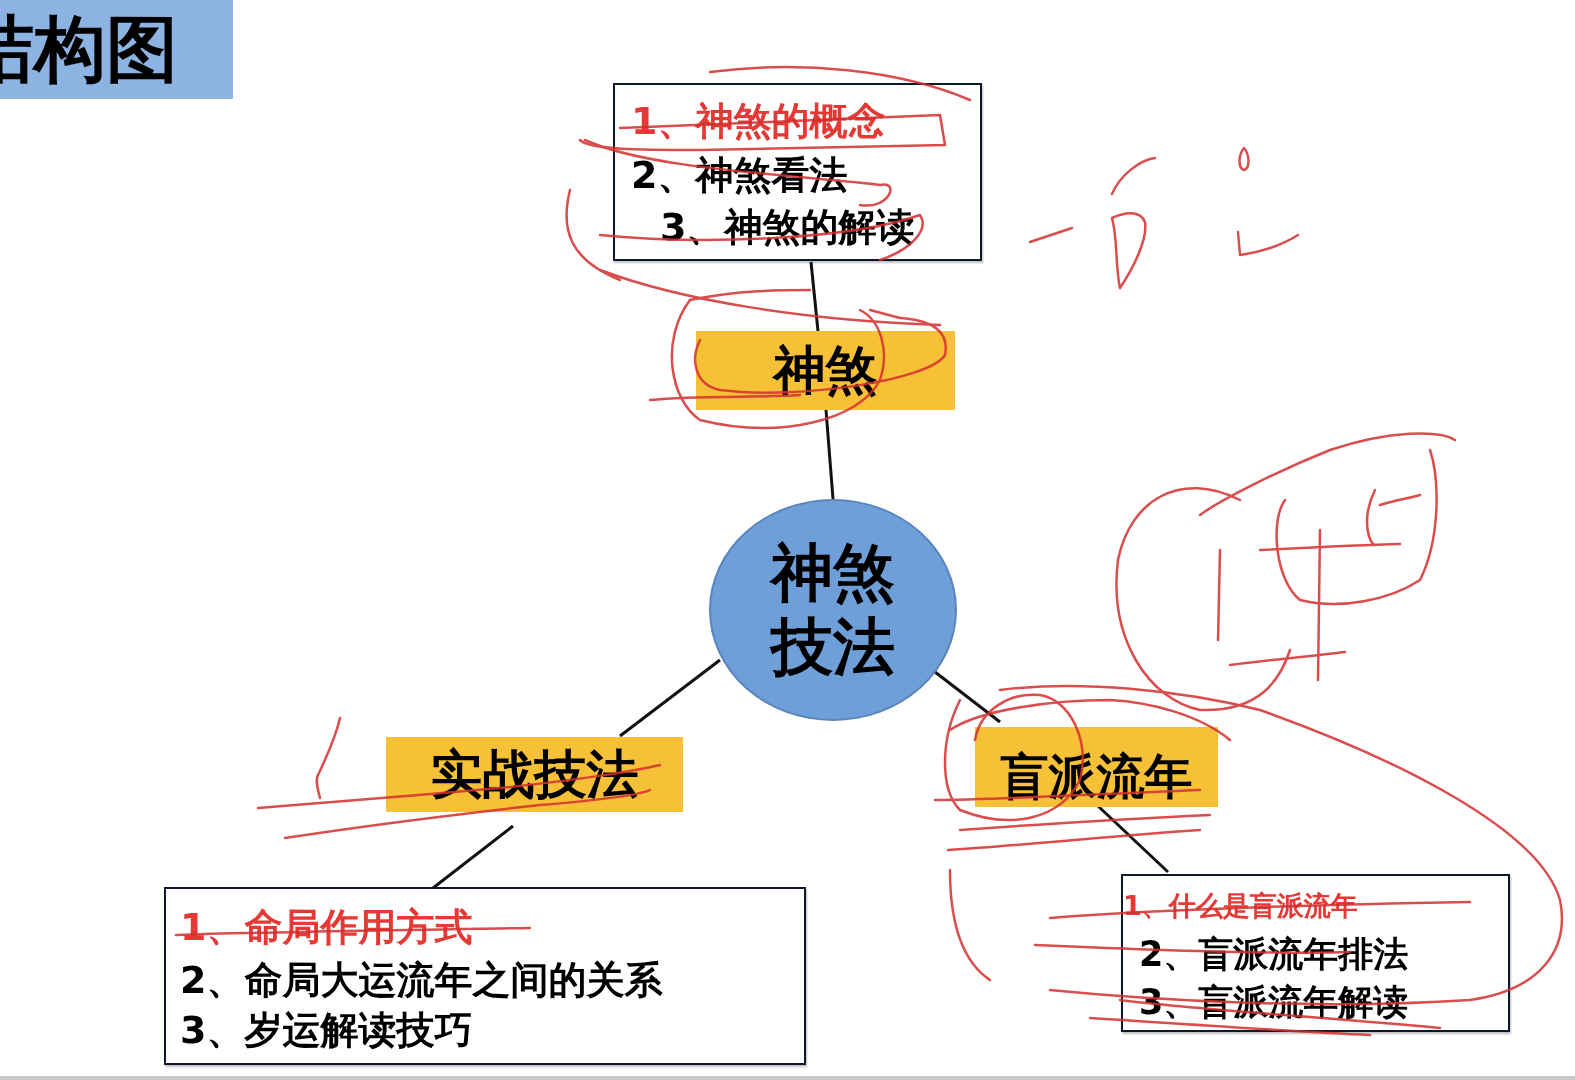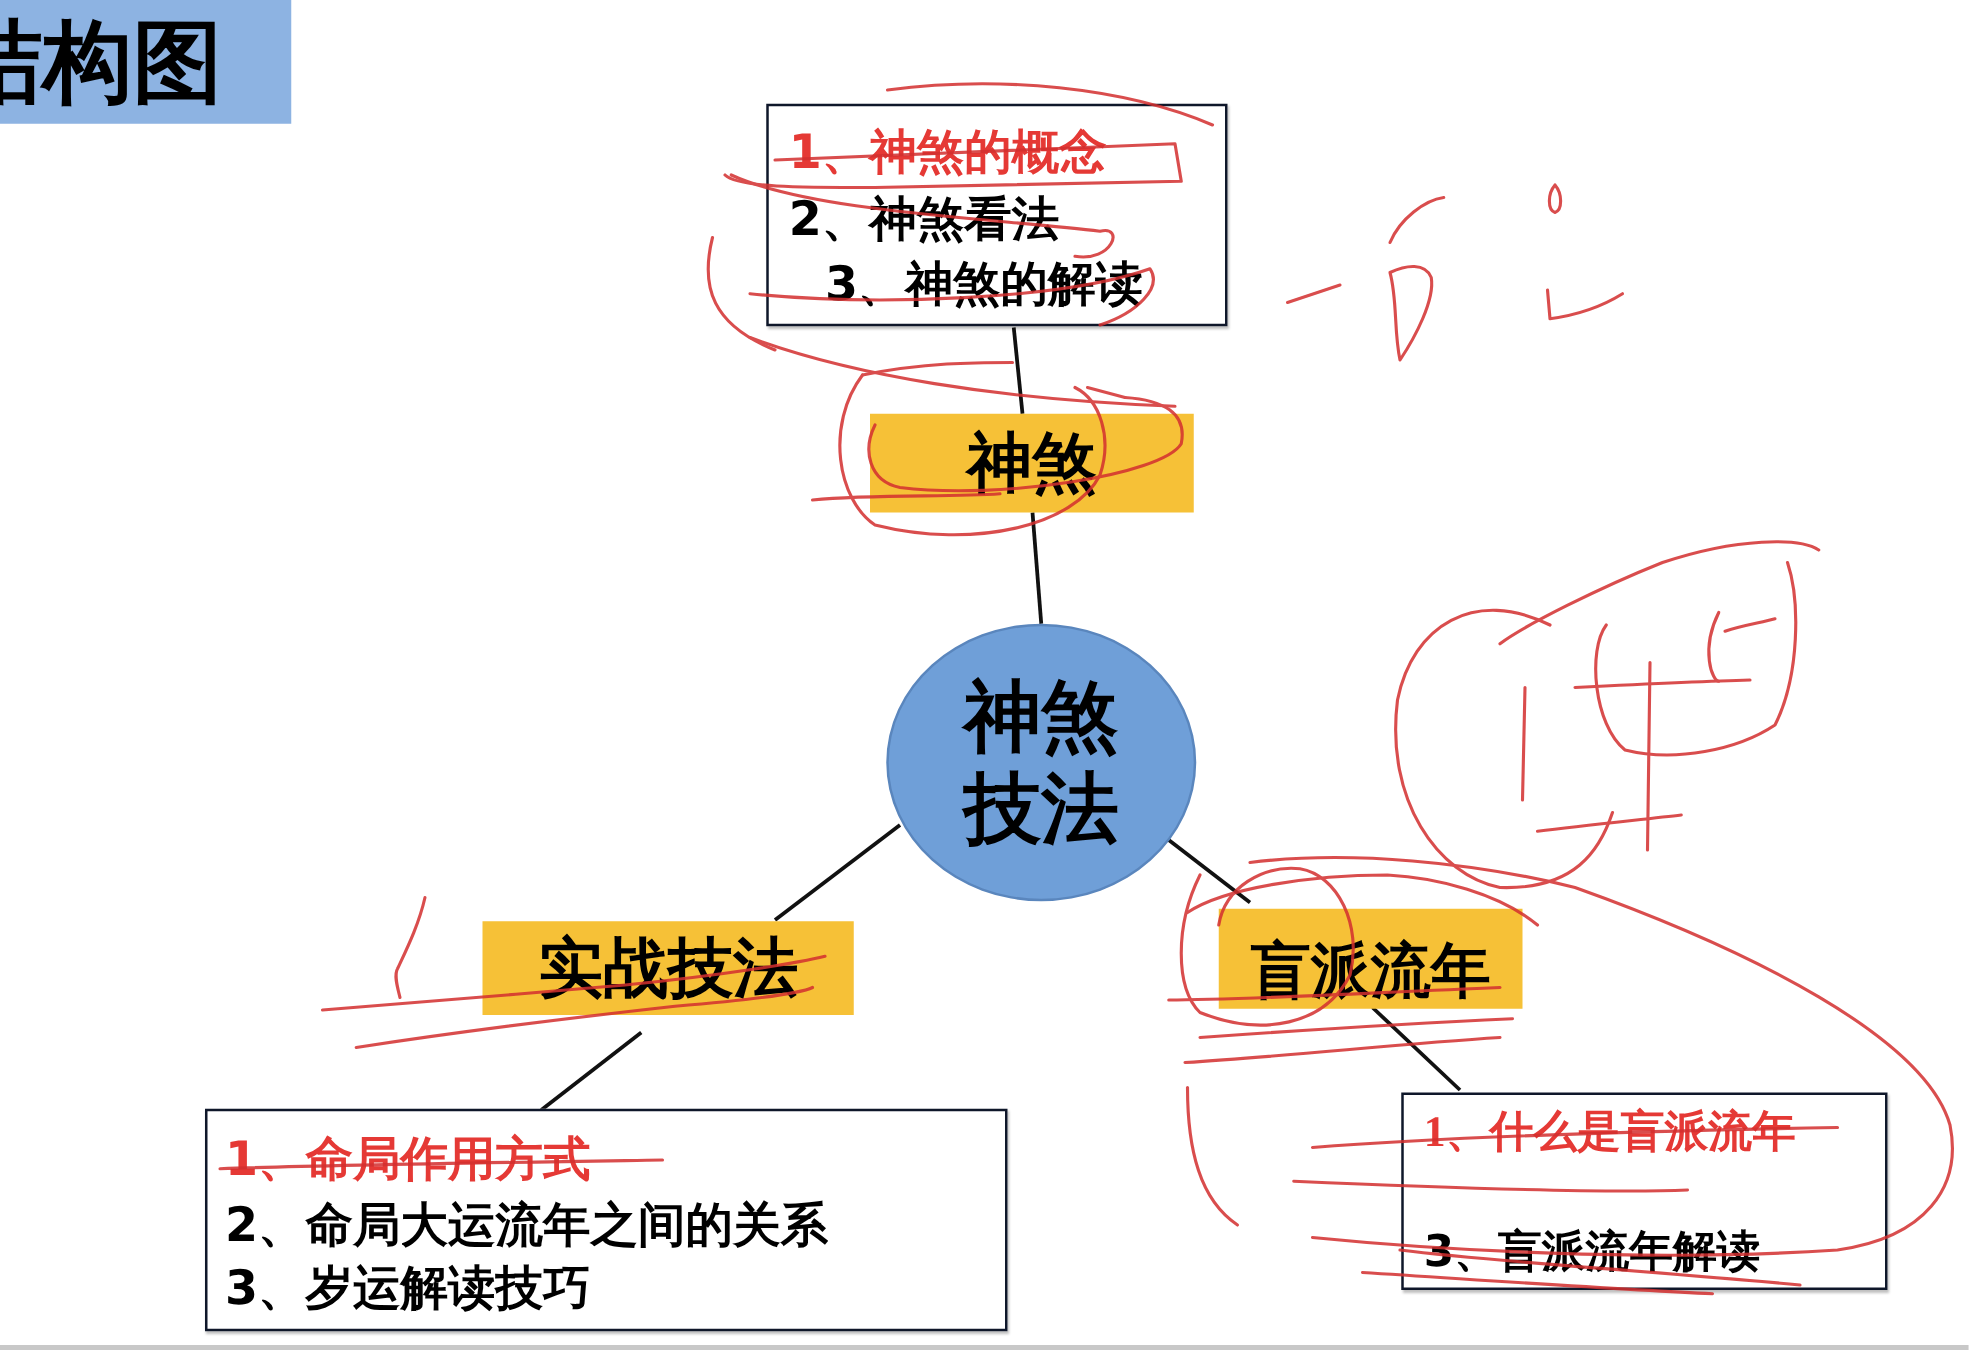--- a/index.html
+++ b/index.html
@@ -80,21 +80,22 @@
   <div class="sub-item red" style="left:14px;top:14px;">1、命局作用方式</div>
   <div class="sub-item" style="left:14px;top:67px;text-align:right;">2、命局大运流年之间的关系</div>
   <div class="sub-item" style="left:14px;top:117px;">3、岁运解读技巧</div>
 </div>
 
 <div class="branch" style="left:975px;top:727px;width:243px;height:80px;">
   <span class="branch-label" style="font-size:48px;margin-top:20px;">盲派流年</span>
 </div>
 
 <div class="sub-box" style="left:1121px;top:874px;width:389px;height:158px;">
-  <div class="sub-item red" style="left:16px;top:6px;font-size:35px;font-family:Liberation Serif, serif;">1、什么是盲派流年</div>
+  <div class="sub-item red" style="left:0;top:6px;font-size:27px;">1、什么是盲派流年</div>
+  <div class="sub-item" style="left:16px;top:54px;font-size:35px;">2、盲派流年排法</div>
   <div class="sub-item" style="left:16px;top:102px;font-size:35px;">3、盲派流年解读</div>
 </div>
 
 <svg class="ink" viewBox="0 0 1575 1080" fill="none" stroke="#d32f2f" stroke-width="2.5" stroke-linecap="round" stroke-linejoin="round" opacity="0.85">
 
   <path d="M710 72 C800 60 900 70 970 100"></path>
   <path d="M620 128 L940 115 L945 145 L700 150 C640 150 590 150 580 140"></path>
   <path d="M585 140 C650 170 800 175 880 185 C900 180 890 210 860 205"></path>
   <path d="M570 190 C560 230 570 260 620 280"></path>
   <path d="M600 235 C700 245 850 240 920 215 C930 230 910 250 880 260"></path>

